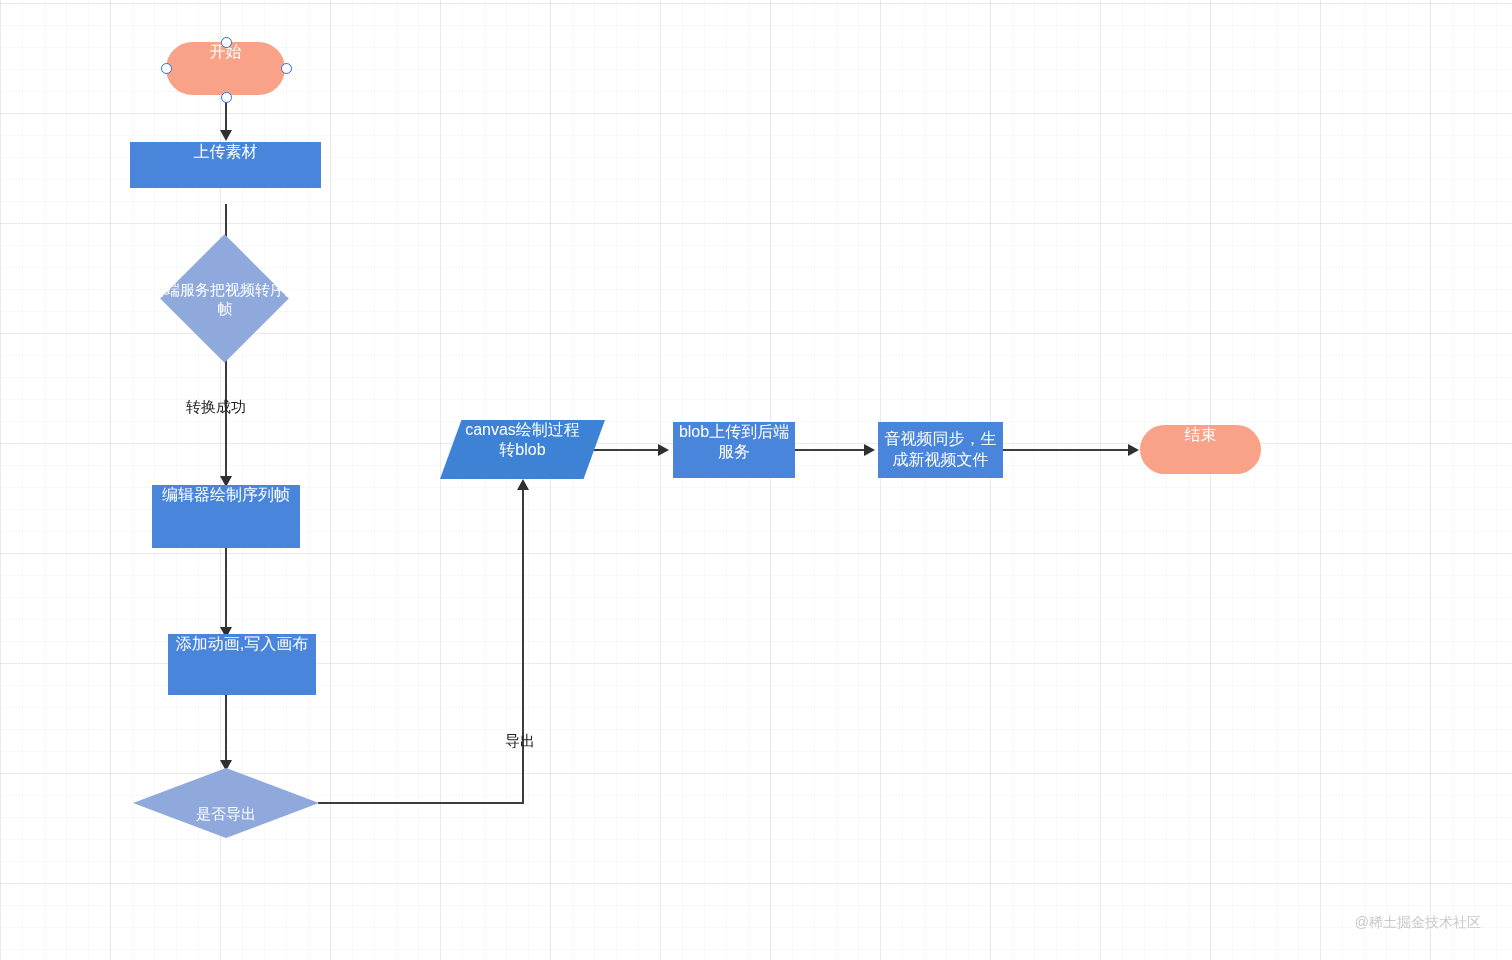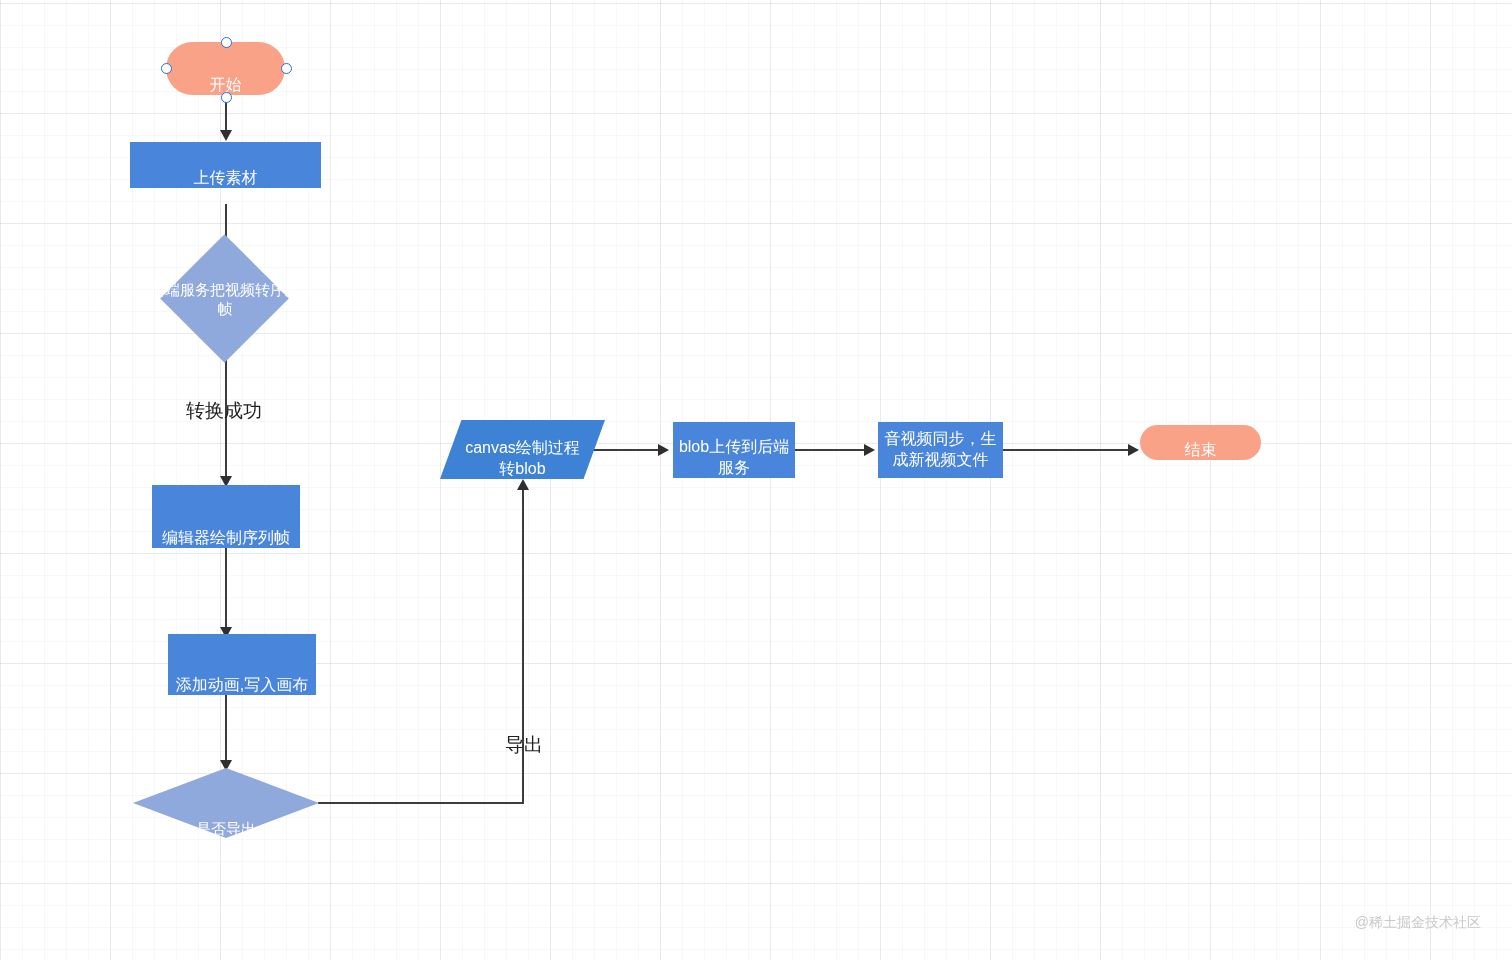--- a/index.html
+++ b/index.html
@@ -21,21 +21,21 @@
       linear-gradient(to bottom, rgba(0,0,0,0.055) 1px, transparent 1px),
       linear-gradient(to right, rgba(0,0,0,0.028) 1px, transparent 1px),
       linear-gradient(to bottom, rgba(0,0,0,0.028) 1px, transparent 1px);
     background-size: 110px 110px, 110px 110px, 22px 22px, 22px 22px;
     background-position: 0px 3px, 0px 3px, 0px 3px, 0px 3px;
   }
   .node {
     position: absolute;
     box-sizing: border-box;
     display: flex;
-    align-items: flex-end;
+    align-items: flex-start;
     justify-content: center;
     color: #ffffff;
     text-align: center;
     line-height: 1.28;
     white-space: nowrap;
   }
   .node-terminal {
     background: #f9a288;
     border-radius: 999px;
     font-size: 16px;
@@ -119,21 +119,21 @@
     border-right: 6px solid transparent;
     border-bottom: 11px solid #2f2f2f;
   }
   .arrow-right {
     border-top: 6px solid transparent;
     border-bottom: 6px solid transparent;
     border-left: 11px solid #2f2f2f;
   }
   .edge-label {
     position: absolute;
-    font-size: 19px;
+    font-size: 15px;
     color: #222222;
     background: rgba(255,255,255,0.0);
     white-space: nowrap;
     z-index: 3;
     padding: 0 2px;
   }
   .handle {
     position: absolute;
     width: 9px;
     height: 9px;
@@ -223,19 +223,19 @@
 
   <div class="node node-io" style="left:440px; top:420px; width:165px; height:59px;">
     <div class="io-shape"></div>
     <span class="io-label">canvas绘制过程转blob</span>
   </div>
 
   <div class="node node-process" style="left:878px; top:422px; width:125px; height:56px;">
     <span class="overflow-label" style="width:96%;">音视频同步，生成新视频文件</span>
   </div>
 
-  <div class="node node-terminal" style="left:1140px; top:425px; width:121px; height:35px;">
+  <div class="node node-terminal" style="left:1140px; top:425px; width:121px; height:49px;">
     <span class="box-label">结束</span>
   </div>
 
   <div class="watermark" style="right:31px; bottom:28px;">@稀土掘金技术社区</div>
 
 </div>
 
 </body></html>

